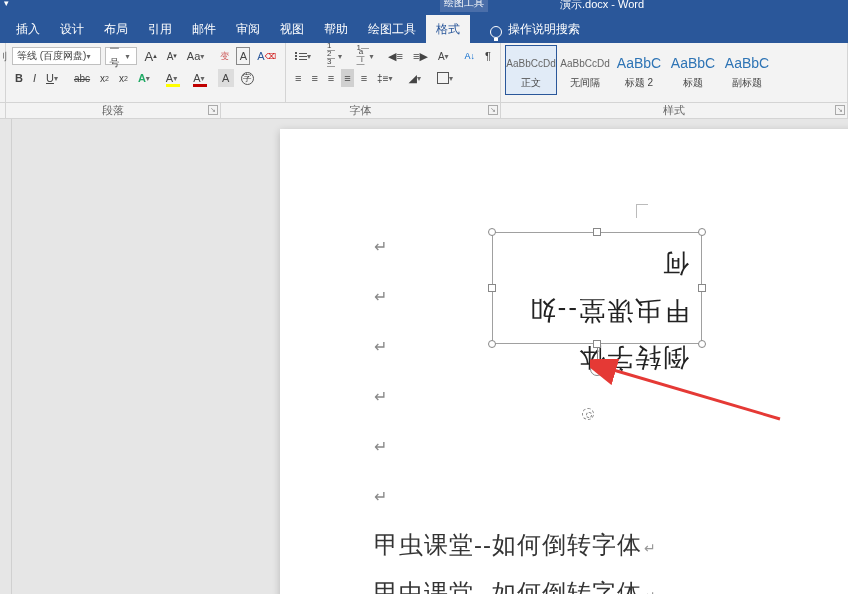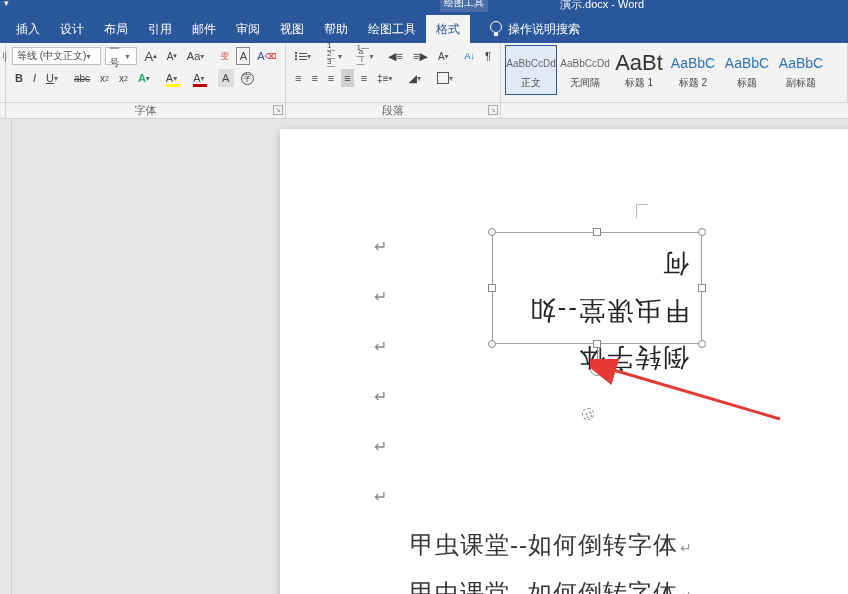--- a/index.html
+++ b/index.html
@@ -9,21 +9,21 @@
   .title-bar { height: 15px; background: #2a579a; color: #fff; font-size: 11px; display: flex; align-items: flex-start; position: relative; }
   .title-left { position: absolute; left: 4px; top: -2px; display:flex; gap:4px; }
   .title-left .qat { width:10px; height:10px; }
   .title-context { position: absolute; left: 440px; top: -4px; font-size: 10px; background:#4a6ea9; padding:0 4px 2px 4px; }
   .title-doc { position: absolute; left: 560px; top: -3px; font-size: 11px; }
 
   
   .tabs { height: 28px; background: #2a579a; display: flex; align-items: center; padding-left: 6px; gap: 0; color: #fff; font-size: 12px; }
   .tab { padding: 6px 10px; cursor: pointer; }
   .tab.active { background: #f3f3f3; color: #2a579a; }
-  .tell-me { display:flex; align-items:flex-start; gap:6px; margin-left:20px; }
+  .tell-me { display:flex; align-items:flex-end; gap:6px; margin-left:20px; }
   .bulb { width:12px; height:12px; border:1px solid #fff; border-radius:50%; position:relative; }
   .bulb::after { content:""; position:absolute; width:4px; height:3px; background:#fff; left:3px; top:11px; }
 
   
   .ribbon { height: 60px; background: #f3f3f3; border-bottom:1px solid #d4d4d4; display:flex; }
   .group { border-right:1px solid #d4d4d4; padding:4px 6px 2px 6px; display:flex; flex-direction:column; justify-content:space-between; position:relative; }
   .group-rows { display:flex; flex-direction:column; gap:4px; }
   .row { display:flex; align-items:center; gap:4px; }
   .ctl { height:18px; display:flex; align-items:center; justify-content:center; font-size:11px; color:#444; border:1px solid transparent; padding:0 2px; cursor:pointer; }
   .ctl.boxed { border:1px solid #c0c0c0; background:#fff; }
@@ -45,21 +45,21 @@
   .style-name { font-size:10px; color:#444; }
 
   
   .doc-area { position:absolute; top:119px; left:0; right:0; bottom:0; background:#e6e6e6; }
   .left-ruler { position:absolute; left:0; top:0; bottom:0; width:12px; background:#e6e6e6; border-right:1px solid #d0d0d0; }
 
   .page { position:absolute; left:280px; top:10px; width:600px; height:800px; background:#fff; box-shadow:0 2px 8px rgba(0,0,0,0.2); }
   .page-margin { position:absolute; left:356px; top:75px; width:12px; height:14px; border-top:1px solid #bbb; border-left:1px solid #bbb; }
 
   .para { position:absolute; left:94px; font-size:16px; color:#888; }
-  .para.body { color:#333; font-size:24px; letter-spacing:1px;margin-left:36px; }
+  .para.body { color:#333; font-size:24px; letter-spacing:1px; }
   .ret { color:#999; font-size:14px; margin-left:2px; }
 
   
   .textbox { position:absolute; border:1px solid #a0a0a0; background:#fff; }
   .handle { position:absolute; width:8px; height:8px; background:#fff; border:1px solid #888; border-radius:50%; }
   .handle.sq { border-radius:0; }
   .rot { position:absolute; width:14px; height:14px; border:1px solid #888; border-radius:50%; left:50%; transform:translateX(-50%); display:flex; align-items:center; justify-content:center; font-size:9px; color:#666; background:#fff; }
   .rot-line { position:absolute; width:1px; height:14px; background:#888; left:50%; }
 
   .flipped-text { font-size:26px; color:#222; transform:scale(-1,-1); text-align:left; line-height:1.8; padding:8px 12px; letter-spacing:2px; }
@@ -104,21 +104,21 @@
   </div>
 </div>
 
 <div class="ribbon">
   <div style="width:6px;border-right:1px solid #d4d4d4; display:flex; align-items:center; font-size:10px; color:#666; writing-mode:vertical-rl;">刂</div>
 
   <div class="group font-group">
     <div class="group-rows">
       <div class="row">
         <div class="ctl boxed" style="width:90px;justify-content:space-between;padding:0 4px;">
-          <span style="font-size:10px;overflow:hidden;white-space:nowrap;">等线 (中文正文)</span>
+          <span style="font-size:10px;overflow:hidden;white-space:nowrap;">等线 (百度网盘)</span>
             <span class="dd">▾</span>
         </div>
         <div class="ctl boxed" style="width:38px;justify-content:flex-start;padding:0 3px;">
           <span style="font-size:10px;">一号</span>
             <span class="dd">▾</span>
         </div>
         <div class="ctl">
             <span style="font-size:13px;">A</span>
             <span style="font-size:7px;vertical-align:super;">▴</span>
           </div>
@@ -259,43 +259,40 @@
     <div class="styles-gallery">
       <div class="style-item selected">
         <div class="style-preview small">AaBbCcDd</div>
         <div class="style-name">正文</div>
       </div>
       <div class="style-item">
         <div class="style-preview small">AaBbCcDd</div>
         <div class="style-name">无间隔</div>
       </div>
       <div class="style-item">
-        <div class="style-preview big">AaBt</div>
-        <div class="style-name">标题 1</div>
-      </div>
-      <div class="style-item">
         <div class="style-preview blueh">AaBbC</div>
         <div class="style-name">标题 2</div>
       </div>
       <div class="style-item">
         <div class="style-preview blueh">AaBbC</div>
         <div class="style-name">标题</div>
       </div>
       <div class="style-item">
         <div class="style-preview blueh">AaBbC</div>
         <div class="style-name">副标题</div>
       </div>
     </div>
   </div>
 </div>
 
 <div class="group-labels">
   <div style="width:6px;border-right:1px solid #d4d4d4;"></div>
+  <div class="glabel" style="width:215px;"><span>段落</span><span class="dlg">↘</span></div>
   <div class="glabel" style="width:280px;"><span>字体</span><span class="dlg">↘</span></div>
-  <div class="glabel" style="width:215px;"><span>段落</span><span class="dlg">↘</span></div>
+  <div class="glabel" style="flex:1;"><span>样式</span><span class="dlg">↘</span></div>
 </div>
 
 <div class="doc-area">
   <div class="left-ruler"></div>
 
   <div class="page">
     <div class="page-margin"></div>
 
     <div class="para" style="top:108px;">↵</div>
     <div class="para" style="top:158px;">↵</div>

